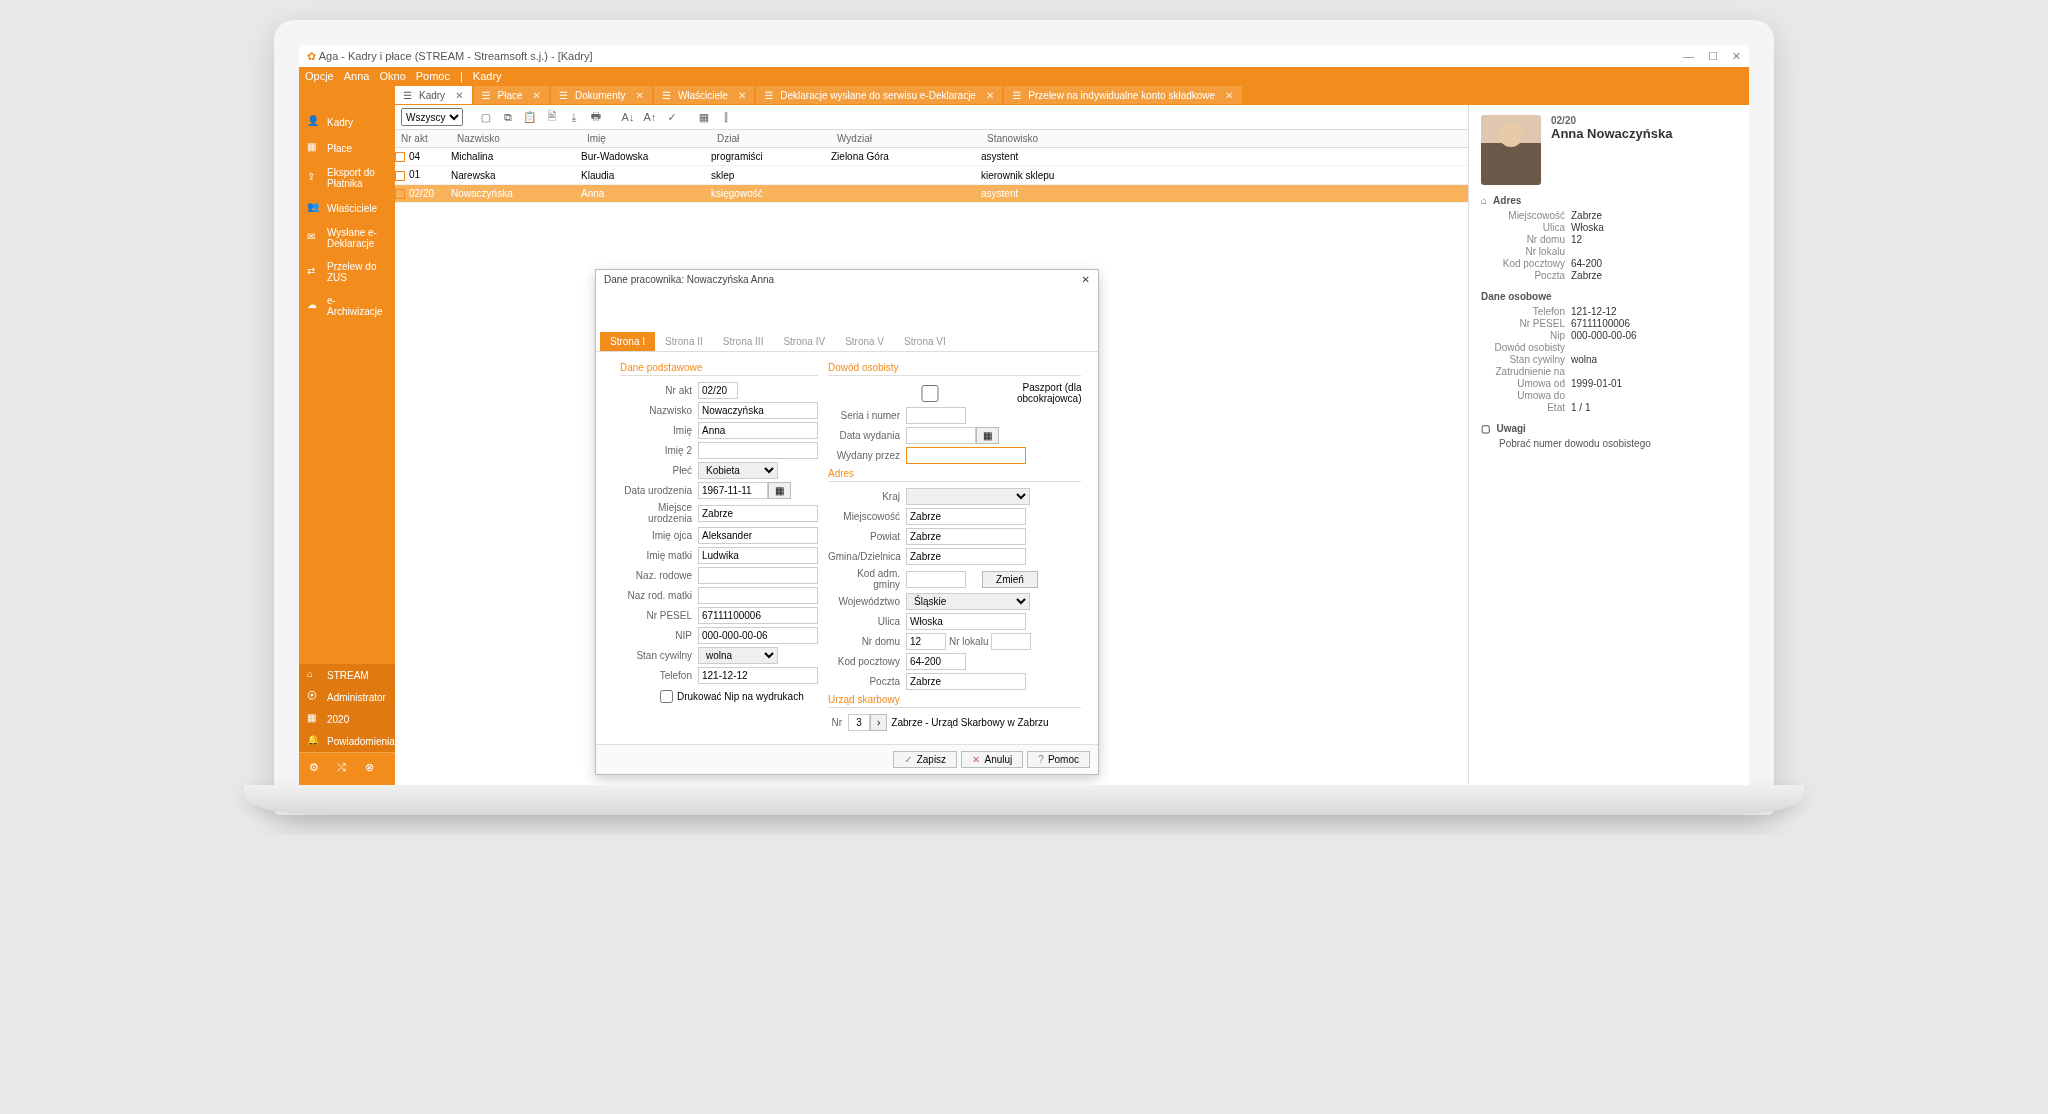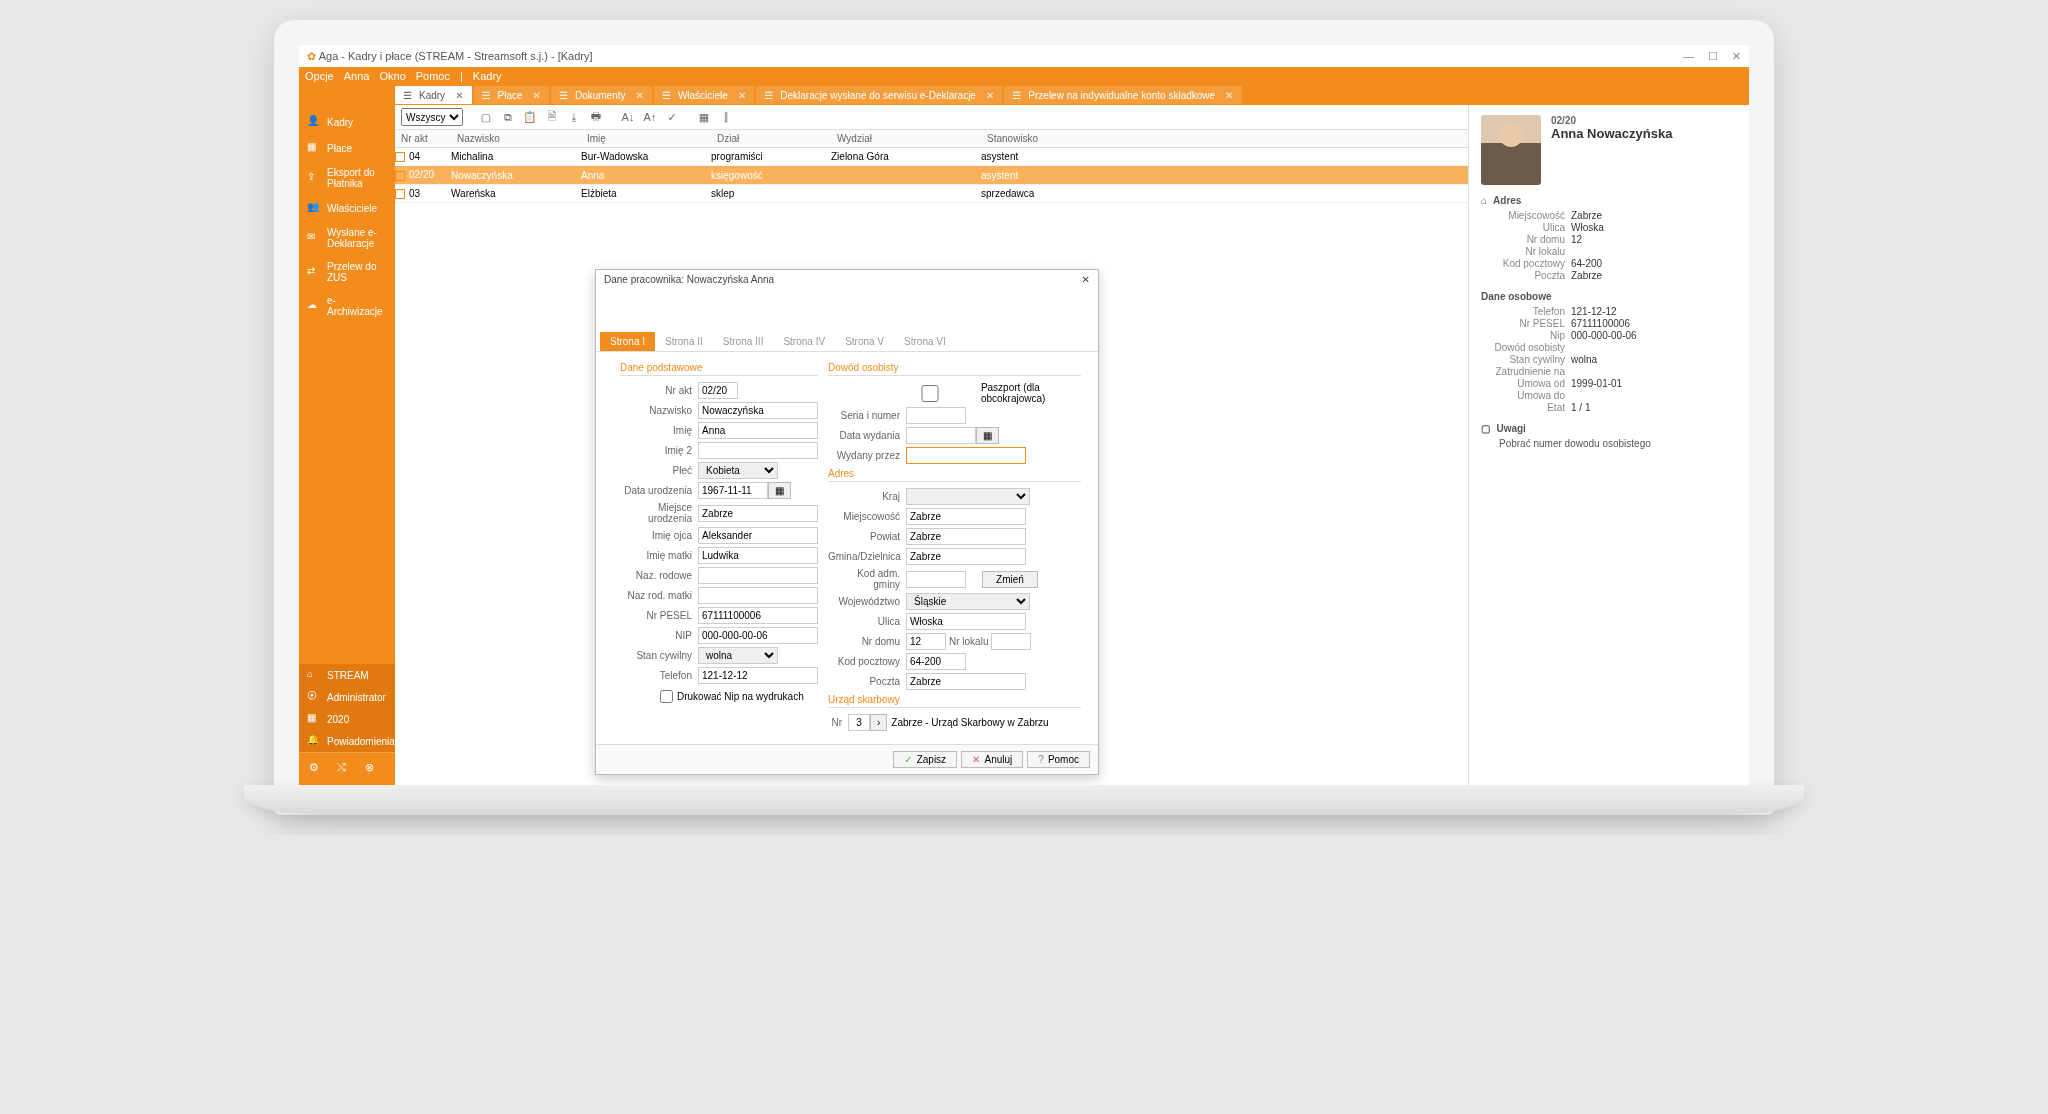--- a/index.html
+++ b/index.html
@@ -219,36 +219,36 @@
               </thead>
         <tbody id="grid-body">
                 <tr>
                   <td><span class="chk"></span>04</td>
                   <td>Michalina</td>
                   <td>Bur-Wadowska</td>
                   <td>programiści</td>
                   <td>Zielona Góra</td>
                   <td>asystent</td>
                 </tr>
+                <tr>
+                  <td><span class="chk"></span>01</td>
+                  <td>Narewska</td>
+                  <td>Klaudia</td>
+                  <td>sklep</td>
+                  <td></td>
+                  <td>kierownik sklepu</td>
+                </tr>
                 <tr class="selected">
                   <td><span class="chk"></span>02/20</td>
                   <td>Nowaczyńska</td>
                   <td>Anna</td>
                   <td>księgowość</td>
                   <td></td>
                   <td>asystent</td>
                 </tr>
-                <tr>
-                  <td><span class="chk"></span>03</td>
-                  <td>Wareńska</td>
-                  <td>Elżbieta</td>
-                  <td>sklep</td>
-                  <td></td>
-                  <td>sprzedawca</td>
-                </tr>
               </tbody>
       </table>
 
       <div class="dialog">
         <div class="dlg-title">
           <span>Dane pracownika: Nowaczyńska Anna</span>
           <span style="cursor:pointer;">✕</span>
         </div>
         <div class="dlg-tabs">
           <div class="dlg-tab active">Strona I</div>
@@ -327,21 +327,21 @@
                     <input type="checkbox" style="">
                     <span>Drukować Nip na wydrukach</span>
                   </div>
           </div>
           <div class="col">
             <div class="fs-title">Dowód osobisty</div>
                   <div class="fs-line"></div>
             <div class="frow">
                     <span class="gap"></span>
                     <input type="checkbox" style=""> 
-                    <span style="margin-left:11px;">Paszport (dla obcokrajowca)</span>
+                    <span style="margin-left:11px;text-align:right;">Paszport (dla obcokrajowca)</span>
                   </div>
             <div class="frow">
                     <label>Seria i numer</label>
                     <input style="width: 60px;" value="">
                   </div>
             <div class="frow">
                     <label>Data wydania</label>
                     <input style="width: 70px;" value="">
                     <button class="smbtn">▦</button>
                   </div>

